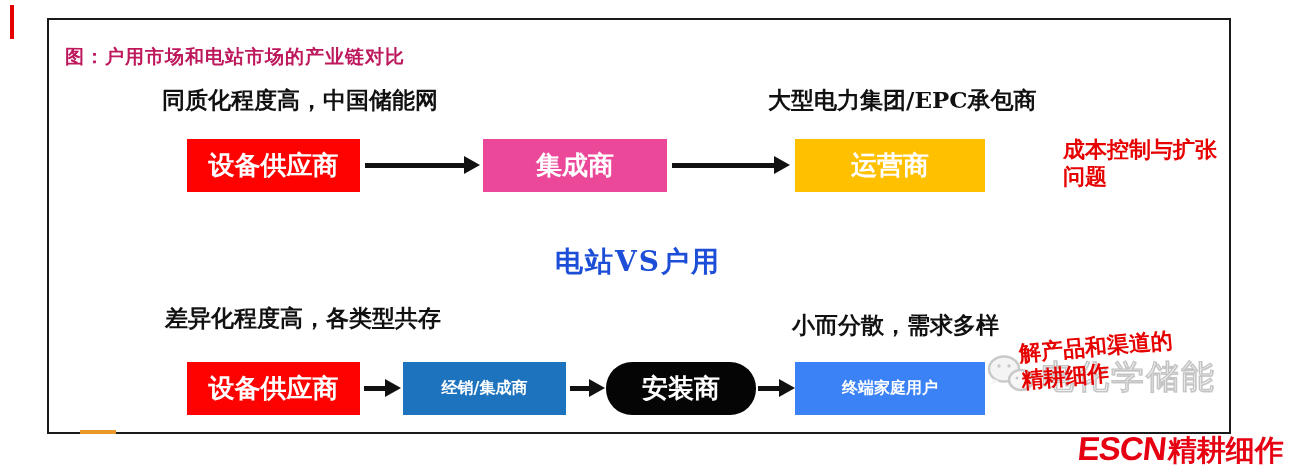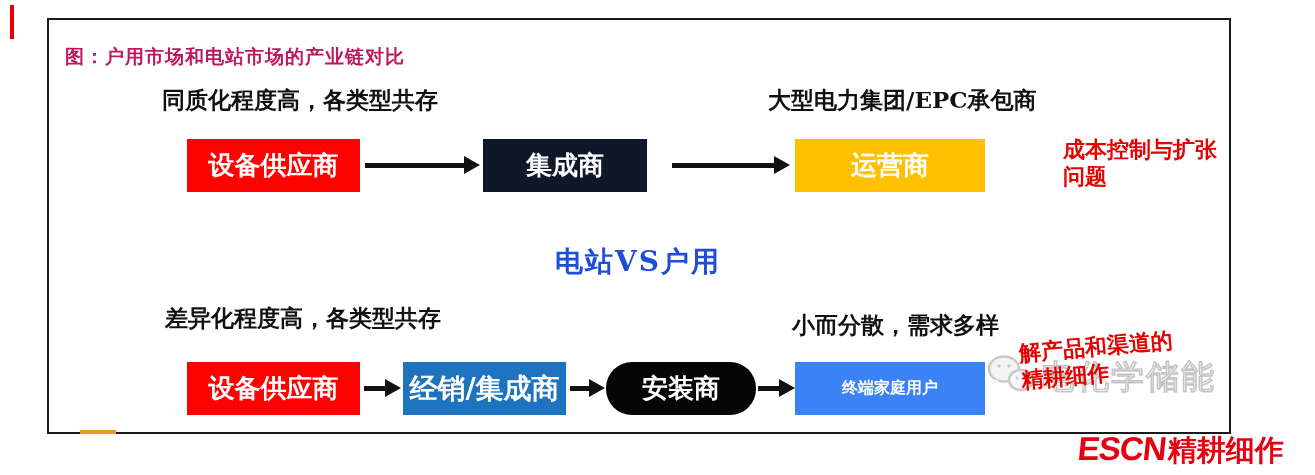--- a/index.html
+++ b/index.html
@@ -61,42 +61,42 @@
 <body>
 
 <div id="stage">
 
   <div class="left-tick"></div>
   <div class="frame"></div>
   <div class="bottom-tick"></div>
 
   <div class="fig-title">图：户用市场和电站市场的产业链对比</div>
 
-  <div class="chain-label kai" style="left:162px;top:85px;">同质化程度高，各类型共存</div>
+  <div class="chain-label kai" style="left:162px;top:85px;">同质化程度高，中国储能网</div>
   <div class="chain-label kai" style="left:768px;top:85px;">大型电力集团/EPC承包商</div>
 
   <div class="node" style="left: 187px; top: 139px; width: 173px; background-color: rgb(254, 1, 1);">设备供应商</div>
   <div class="arrow" style="left:365px;top:163px;width:100px;"></div>
-  <div class="node" style="left: 483px; top: 139px; width: 164px; background-color: #0f172a;">集成商</div>
+  <div class="node" style="left: 483px; top: 139px; width: 184px; background-color: #ec4899;">集成商</div>
   <div class="arrow" style="left:672px;top:163px;width:103px;"></div>
   <div class="node" style="left: 795px; top: 139px; width: 190px; background-color: rgb(255, 192, 0);">运营商</div>
 
   <div class="annot annot-top">
     <div>成本控制与扩张</div>
     <div>问题</div>
   </div>
 
   <div class="divider-text">电站VS户用</div>
 
   <div class="chain-label kai" style="left:165px;top:303px;">差异化程度高，各类型共存</div>
   <div class="chain-label kai" style="left:792px;top:310px;">小而分散，需求多样</div>
 
   <div class="node" style="left: 187px; top: 362px; width: 173px; background-color: rgb(254, 1, 1);">设备供应商</div>
   <div class="arrow" style="left:364px;top:386px;width:22px;"></div>
-  <div class="node" style="left: 403px; top: 362px; width: 163px; font-size: 28px; background-color: rgb(30, 115, 190);">经销/集成商</div>
+  <div class="node" style="left: 403px; top: 362px; width: 163px; font-size: 16px; background-color: rgb(30, 115, 190);">经销/集成商</div>
   <div class="arrow" style="left:570px;top:386px;width:20px;"></div>
   <div class="node" style="left: 606px; top: 362px; width: 150px; background-color: rgb(5, 5, 5); border-radius: 26px;">安装商</div>
   <div class="arrow" style="left:758px;top:386px;width:22px;"></div>
   <div class="node" style="left: 795px; top: 362px; width: 190px; font-size: 16px; background-color: #3b82f6;">终端家庭用户</div>
 
   <div class="watermark">
     <span>
       <svg width="52" height="46" viewBox="0 0 52 46">
         <g fill="none" stroke="#c9c9c9" stroke-width="2.5">
           <ellipse cx="19" cy="17" rx="15" ry="12.5" fill="#f4f4f4"></ellipse>

